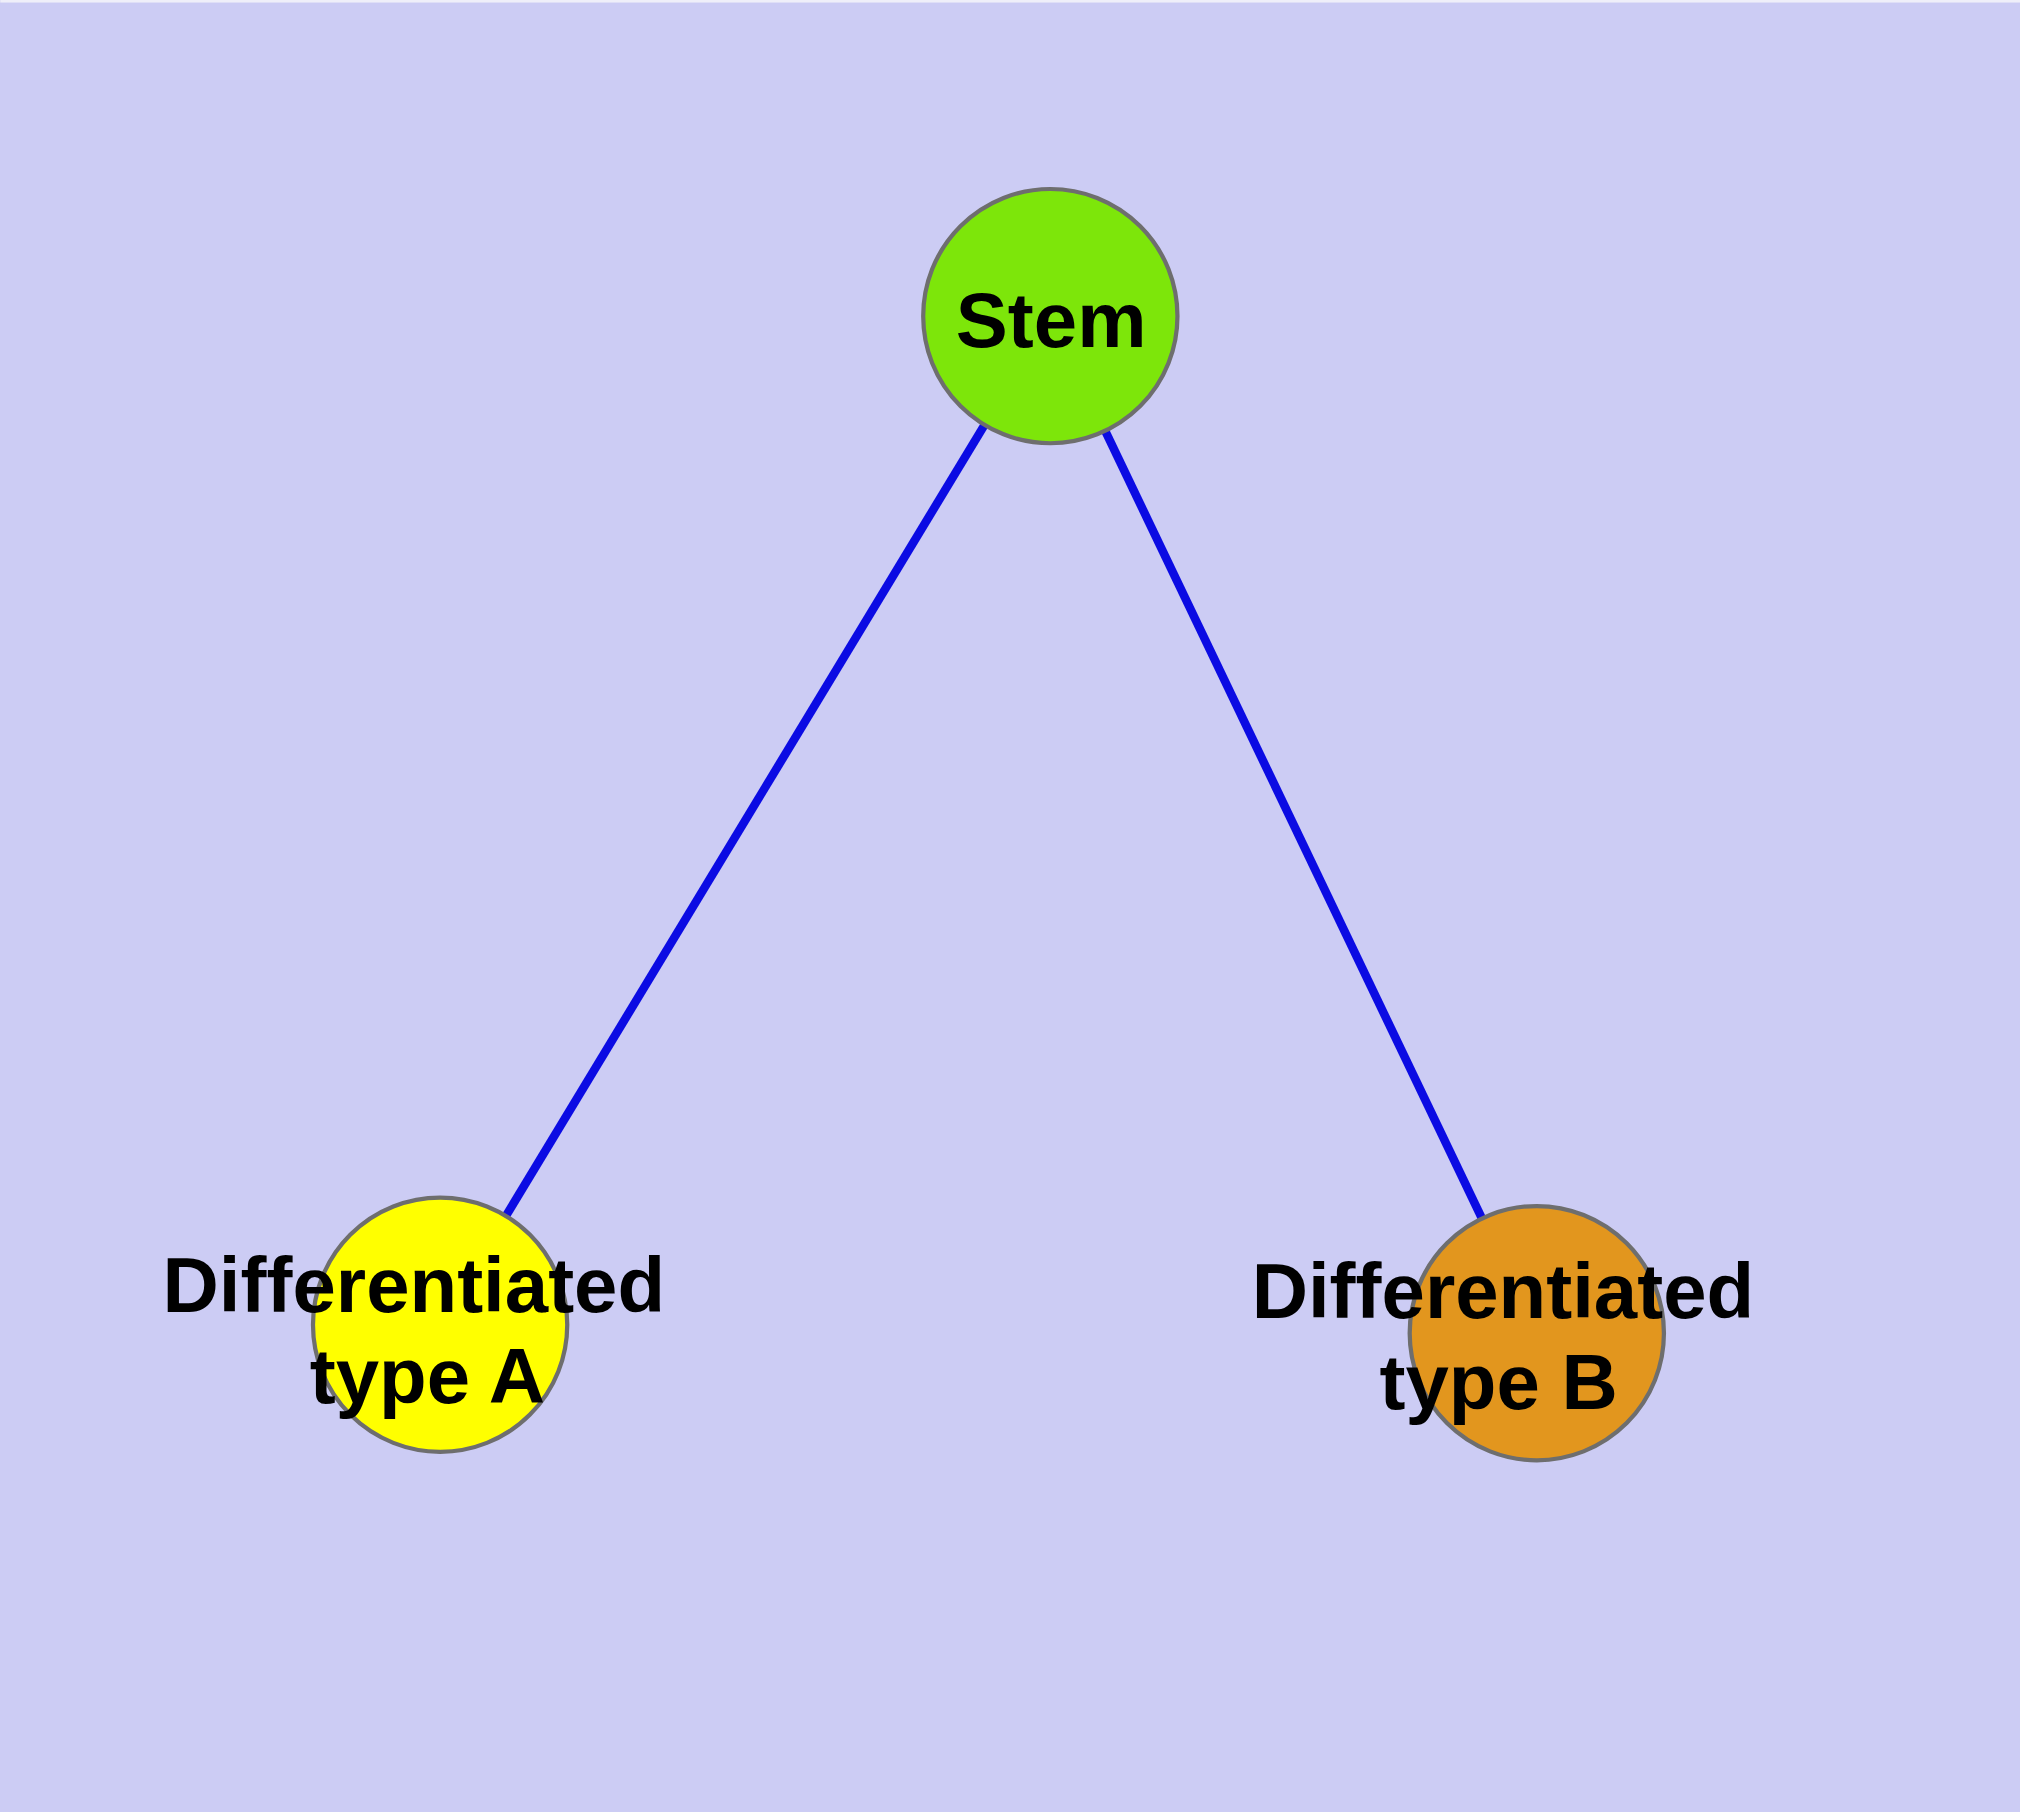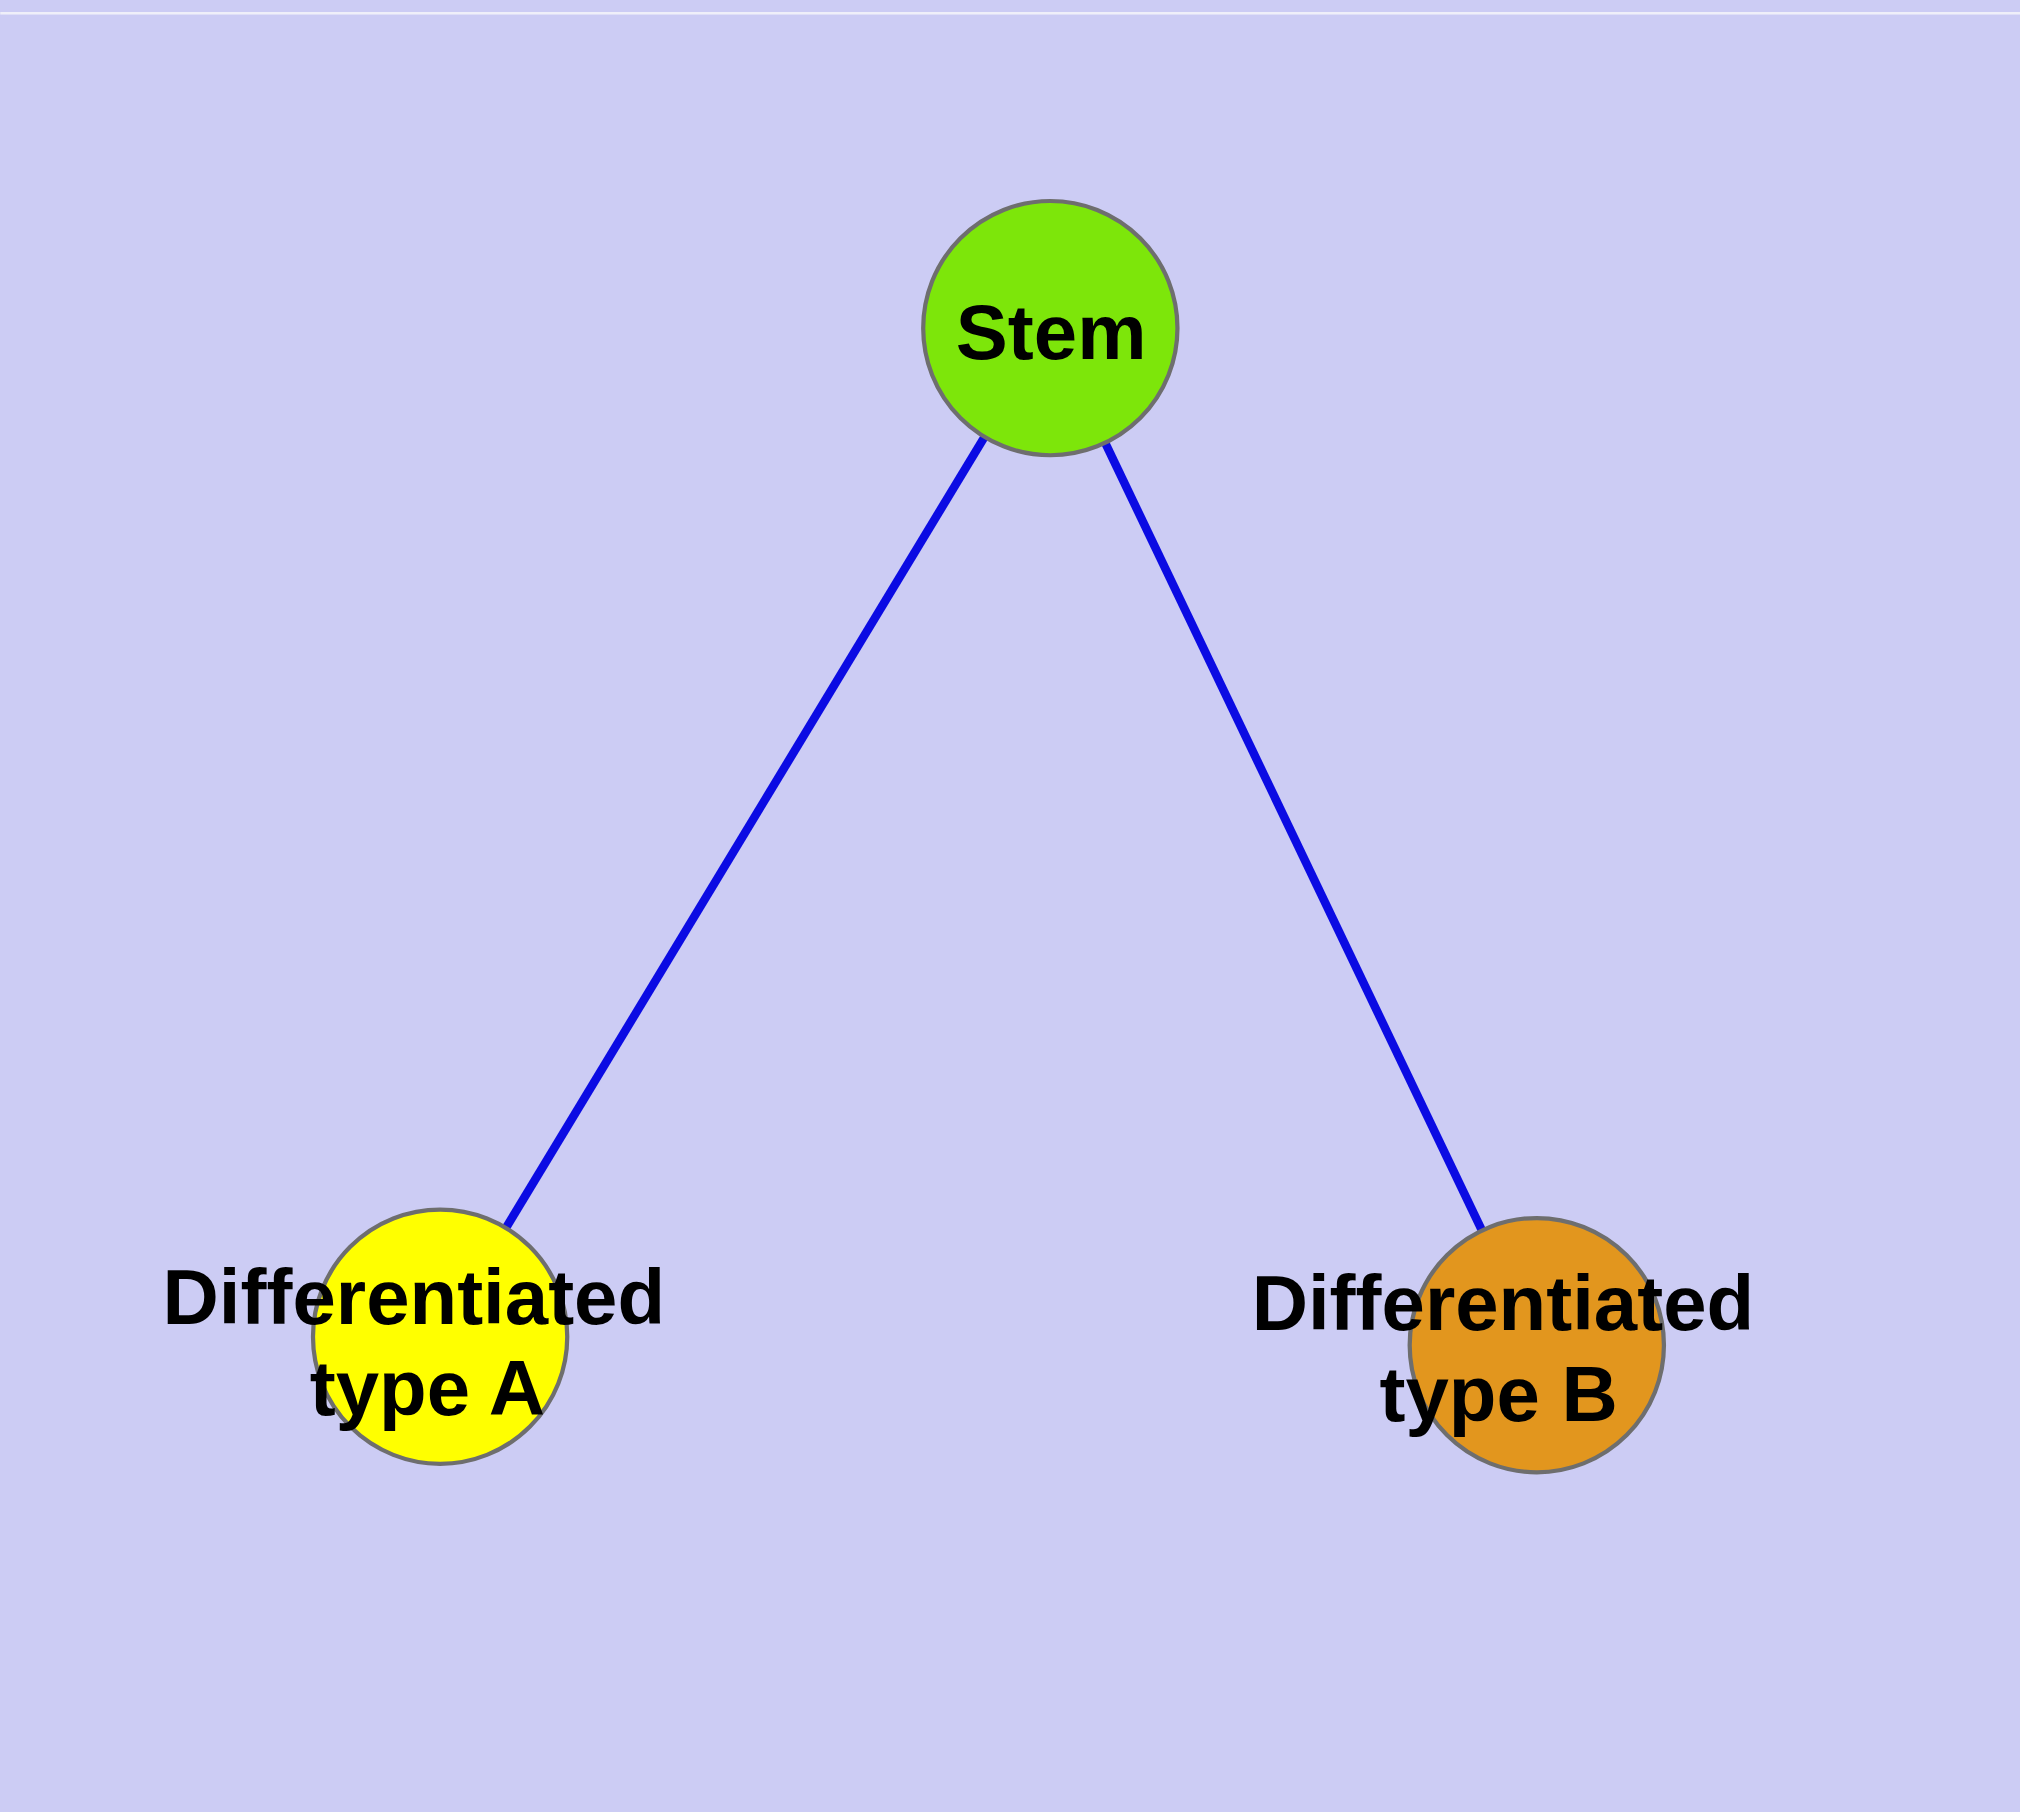--- a/index.html
+++ b/index.html
@@ -5,21 +5,21 @@
   html, body {
     margin: 0;
     padding: 0;
     width: 2021px;
     height: 1812px;
     overflow: hidden;
     background: #CCCCF4;
   }
   .canvas-wrap {
     position: absolute;
-    top: 12px; left: 0;
+    top: 0; left: 0;
     width: 2021px;
     height: 1528px;
   }
   svg { display: block; }
   .edge {
     stroke-width: 10px;
     fill: none;
   }
   .node-circle {
     stroke-width: 5px;

